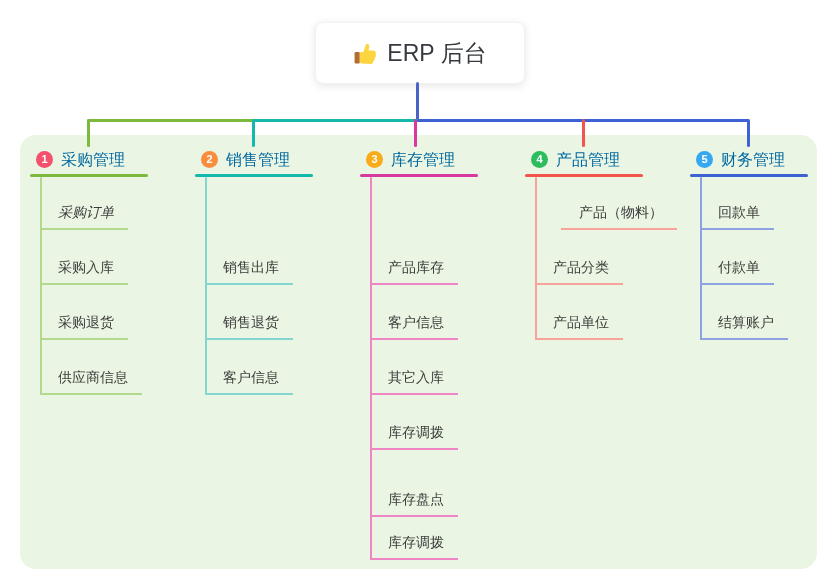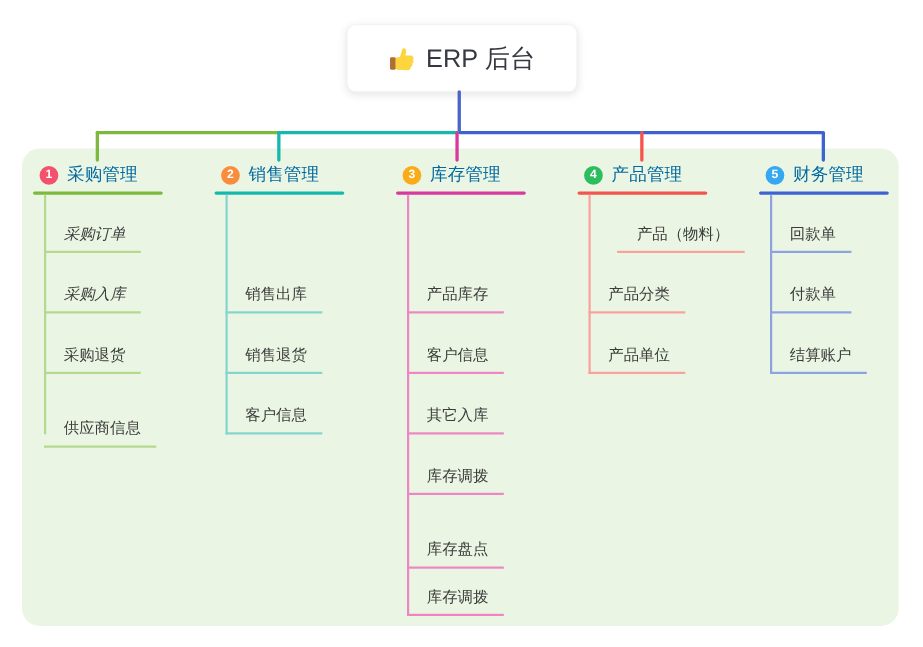--- a/index.html
+++ b/index.html
@@ -38,23 +38,23 @@
 <div class="line" style="left: 416px; top: 82px; width: 3px; height: 39px; background: rgb(74, 99, 200);"></div>
     <div class="line" style="left: 87px; top: 119px; width: 167px; height: 3px; background: rgb(124, 185, 62);"></div>
     <div class="line" style="left: 252px; top: 119px; width: 167px; height: 3px; background: rgb(20, 184, 172);"></div>
     <div class="line" style="left: 417px; top: 119px; width: 332px; height: 3px; background: rgb(63, 98, 211);"></div>
     <div class="line" style="left: 86.5px; top: 119px; width: 3px; height: 28px; background: rgb(124, 185, 62);"></div>
     <div class="badge" style="left: 36px; top: 151px; background: rgb(244, 81, 108);">1</div>
     <div class="branch-label" style="left: 61px; top: 150px;">采购管理</div>
     <div class="line" style="left: 30px; top: 174px; width: 118px; height: 3px; background: rgb(124, 185, 62);"></div>
     <div class="line" style="left: 40px; top: 177px; width: 2px; height: 218px; background: rgb(178, 217, 142);"></div>
     <div class="sub-item" style="left: 40px; top: 204px; border-bottom-color: rgb(178, 217, 142); font-style: italic;">采购订单</div>
-    <div class="sub-item" style="left: 40px; top: 259px; border-bottom-color: rgb(178, 217, 142); font-style: italic;">采购入库</div>
+    <div class="sub-item" style="left: 40px; top: 259px; border-bottom-color: rgb(178, 217, 142);">采购入库</div>
     <div class="sub-item" style="left: 40px; top: 314px; border-bottom-color: rgb(178, 217, 142);">采购退货</div>
-    <div class="sub-item" style="left: 40px; top: 369px; border-bottom-color: rgb(178, 217, 142); margin-top: 12px;">供应商信息</div>
+    <div class="sub-item" style="left: 40px; top: 369px; border-bottom-color: rgb(178, 217, 142);">供应商信息</div>
     <div class="line" style="left: 251.5px; top: 119px; width: 3px; height: 28px; background: rgb(20, 184, 172);"></div>
     <div class="badge" style="left: 201px; top: 151px; background: rgb(249, 141, 61);">2</div>
     <div class="branch-label" style="left: 226px; top: 150px;">销售管理</div>
     <div class="line" style="left: 195px; top: 174px; width: 118px; height: 3px; background: rgb(20, 184, 172);"></div>
     <div class="line" style="left: 205px; top: 177px; width: 2px; height: 218px; background: rgb(132, 213, 205);"></div>
     <div class="sub-item" style="left: 205px; top: 259px; border-bottom-color: rgb(132, 213, 205);">销售出库</div>
     <div class="sub-item" style="left: 205px; top: 314px; border-bottom-color: rgb(132, 213, 205);">销售退货</div>
     <div class="sub-item" style="left: 205px; top: 369px; border-bottom-color: rgb(132, 213, 205);">客户信息</div>
     <div class="line" style="left: 414px; top: 119px; width: 3px; height: 28px; background: rgb(216, 57, 158);"></div>
     <div class="badge" style="left: 366px; top: 151px; background: rgb(249, 171, 25);">3</div>

